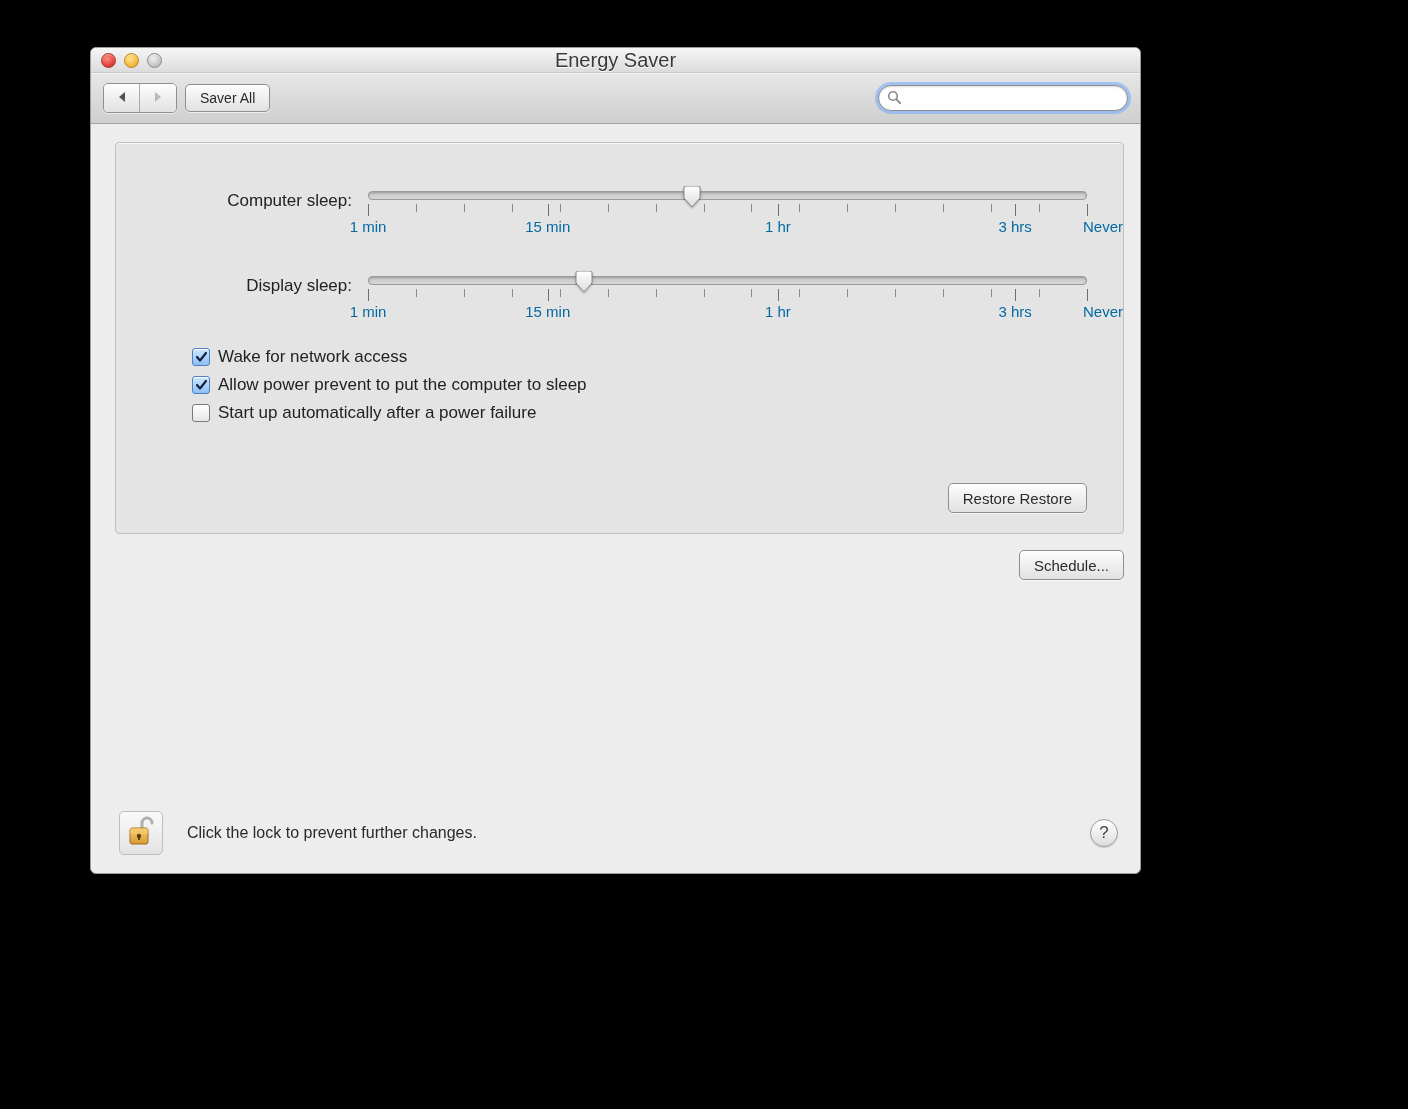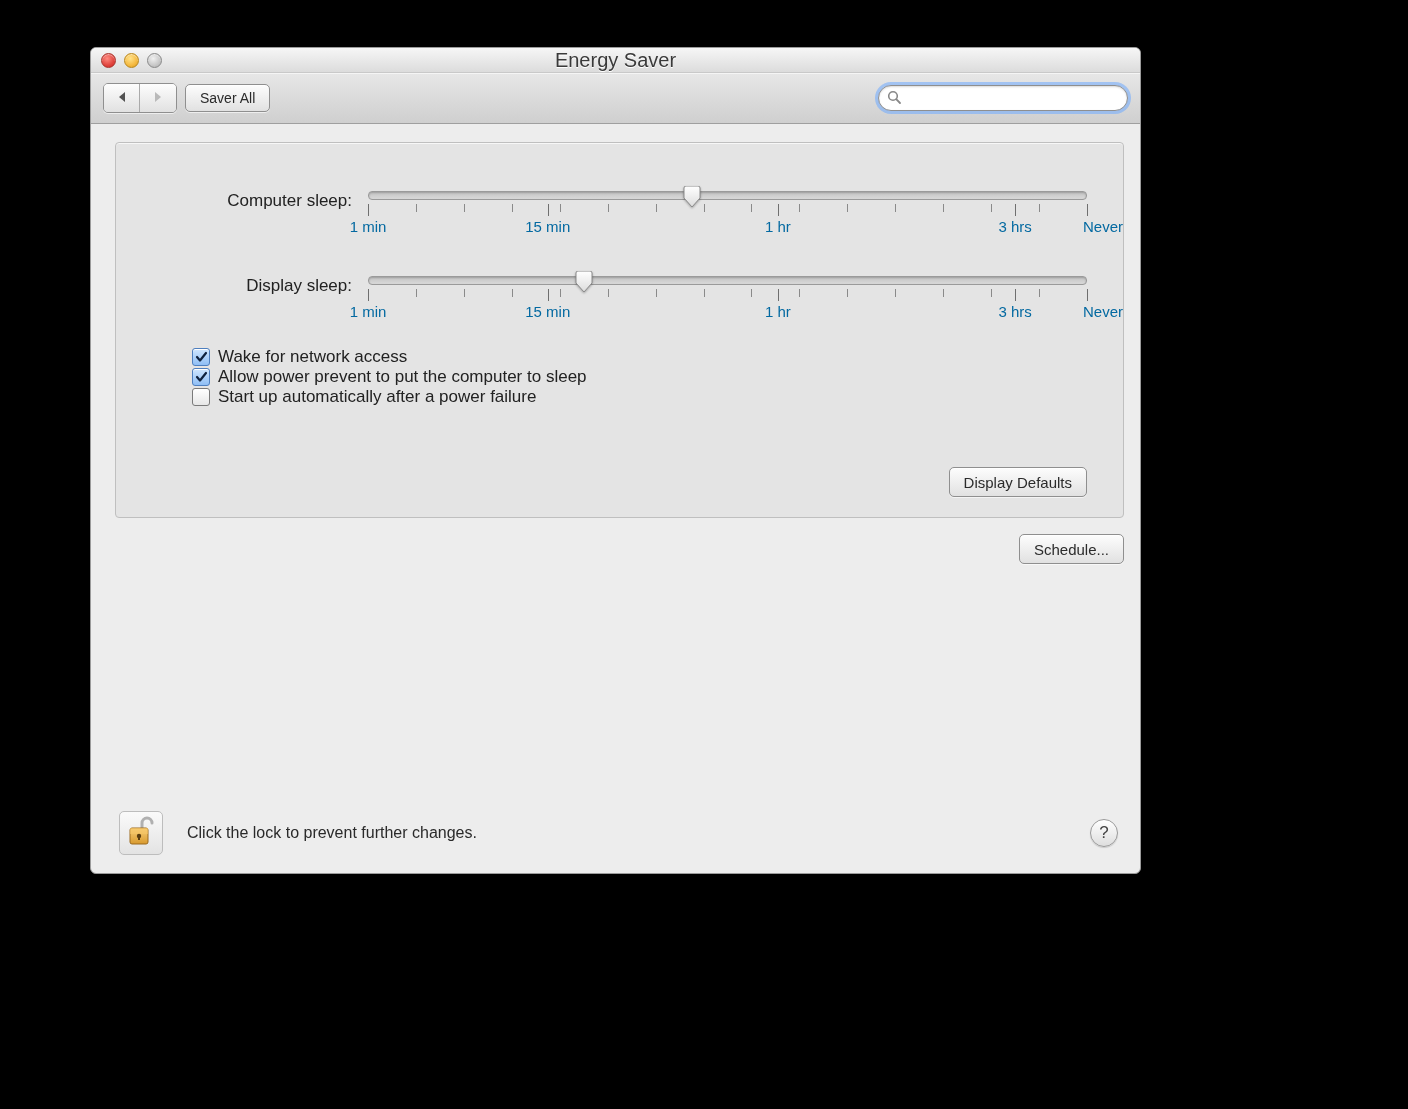--- a/index.html
+++ b/index.html
@@ -202,21 +202,21 @@
   .ticklabel {
     position: absolute;
     transform: translateX(-50%);
     white-space: nowrap;
   }
 
   .checks {
     margin: 26px 0 14px 40px;
     display: flex;
     flex-direction: column;
-    gap: 0;
+    gap: 8px;
     font-size: 17px;
   }
   .checkrow {
     display: flex;
     align-items: center;
     gap: 8px;
   }
   .checkbox {
     width: 16px; height: 16px;
     border: 1px solid #7a7a7a;
@@ -435,21 +435,21 @@
           </div>
           <div class="checkrow">
             <span class="checkbox" id="cb-auto">
               
             </span>
             <span>Start up automatically after a power failure</span>
           </div>
         </div>
 
         <div class="panel-footer">
-          <button class="btn" style="font-size:15px; height:30px;">Display Defaults</button>
+          <button class="btn" style="font-size:15px; height:30px;">Restore Restore</button>
         </div>
       </div>
 
       <div class="below-panel">
         <button class="btn" style="font-size:15px; height:30px;">Schedule...</button>
       </div>
 
       <div class="footer">
         <div class="lockbtn">
           <span>

